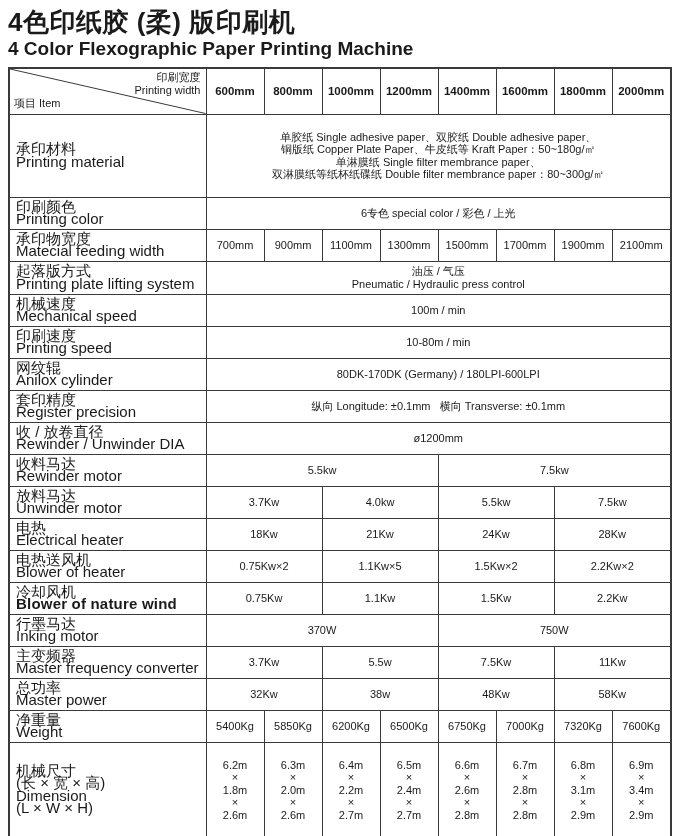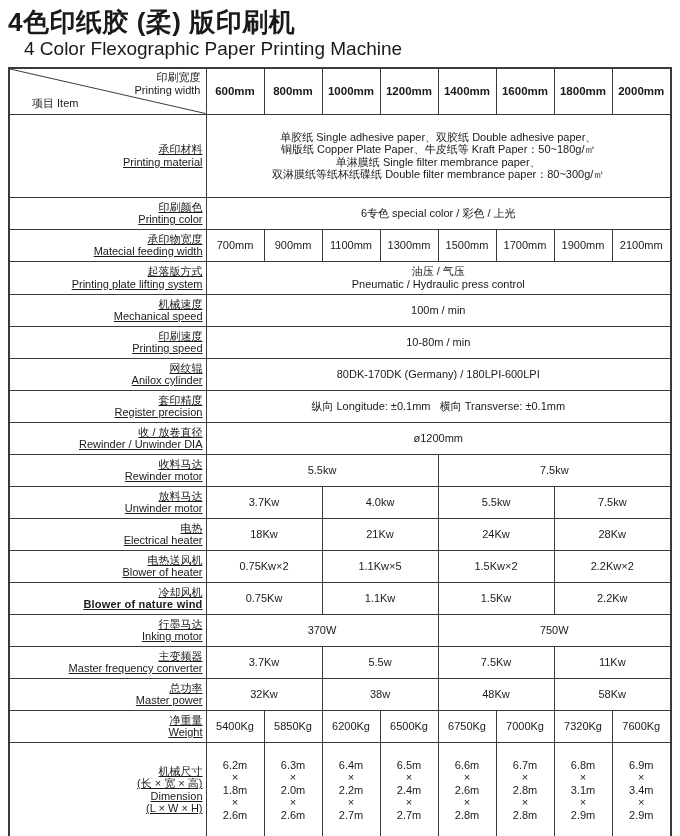--- a/index.html
+++ b/index.html
@@ -13,42 +13,41 @@
 
   .title-zh {
     font-size: 26px;
     font-weight: bold;
     margin: 2px 0 0 0;
     letter-spacing: 0.5px;
     line-height: 30px;
   }
   .title-en {
     font-size: 19px;
-    font-weight: normal;
-    margin: 1px 0 7px 16px;
+    font-weight: bold;
+    margin: 1px 0 7px 0;
     line-height: 22px;
   }
 
   table.spec {
     border-collapse: collapse;
     width: 664px;
     table-layout: fixed;
     border: 2px solid #3a3a3a;
   }
   table.spec td {
     border: 1px solid #3a3a3a;
     vertical-align: middle;
   }
 
   td.lbl {
-    text-align: right;
+    text-align: left;
     padding: 3px 3px 3px 6px;
-    font-size: 11px;
+    font-size: 15px;
     line-height: 12.5px;
-    text-decoration: underline;
   }
   td.lbl .zh, td.lbl .en { display: block; white-space: pre-line; }
 
   td.val {
     text-align: center;
     font-size: 11px;
     line-height: 13px;
     padding: 3px 1px;
     white-space: pre-line;
   }
@@ -68,21 +67,21 @@
   .corner-top {
     position: absolute;
     top: 2px; right: 5px;
     text-align: right;
     font-size: 11px;
     line-height: 13px;
     white-space: pre-line;
   }
   .corner-bottom {
     position: absolute;
-    bottom: 3px; left: 22px;
+    bottom: 3px; left: 4px;
     font-size: 11px;
   }
 
   .en.bold { font-weight: bold; letter-spacing: 0.2px; }
   td.tall { line-height: 12.5px; padding: 16px 1px; }
 </style>
 </head>
 <body>
 
 <div class="page">

